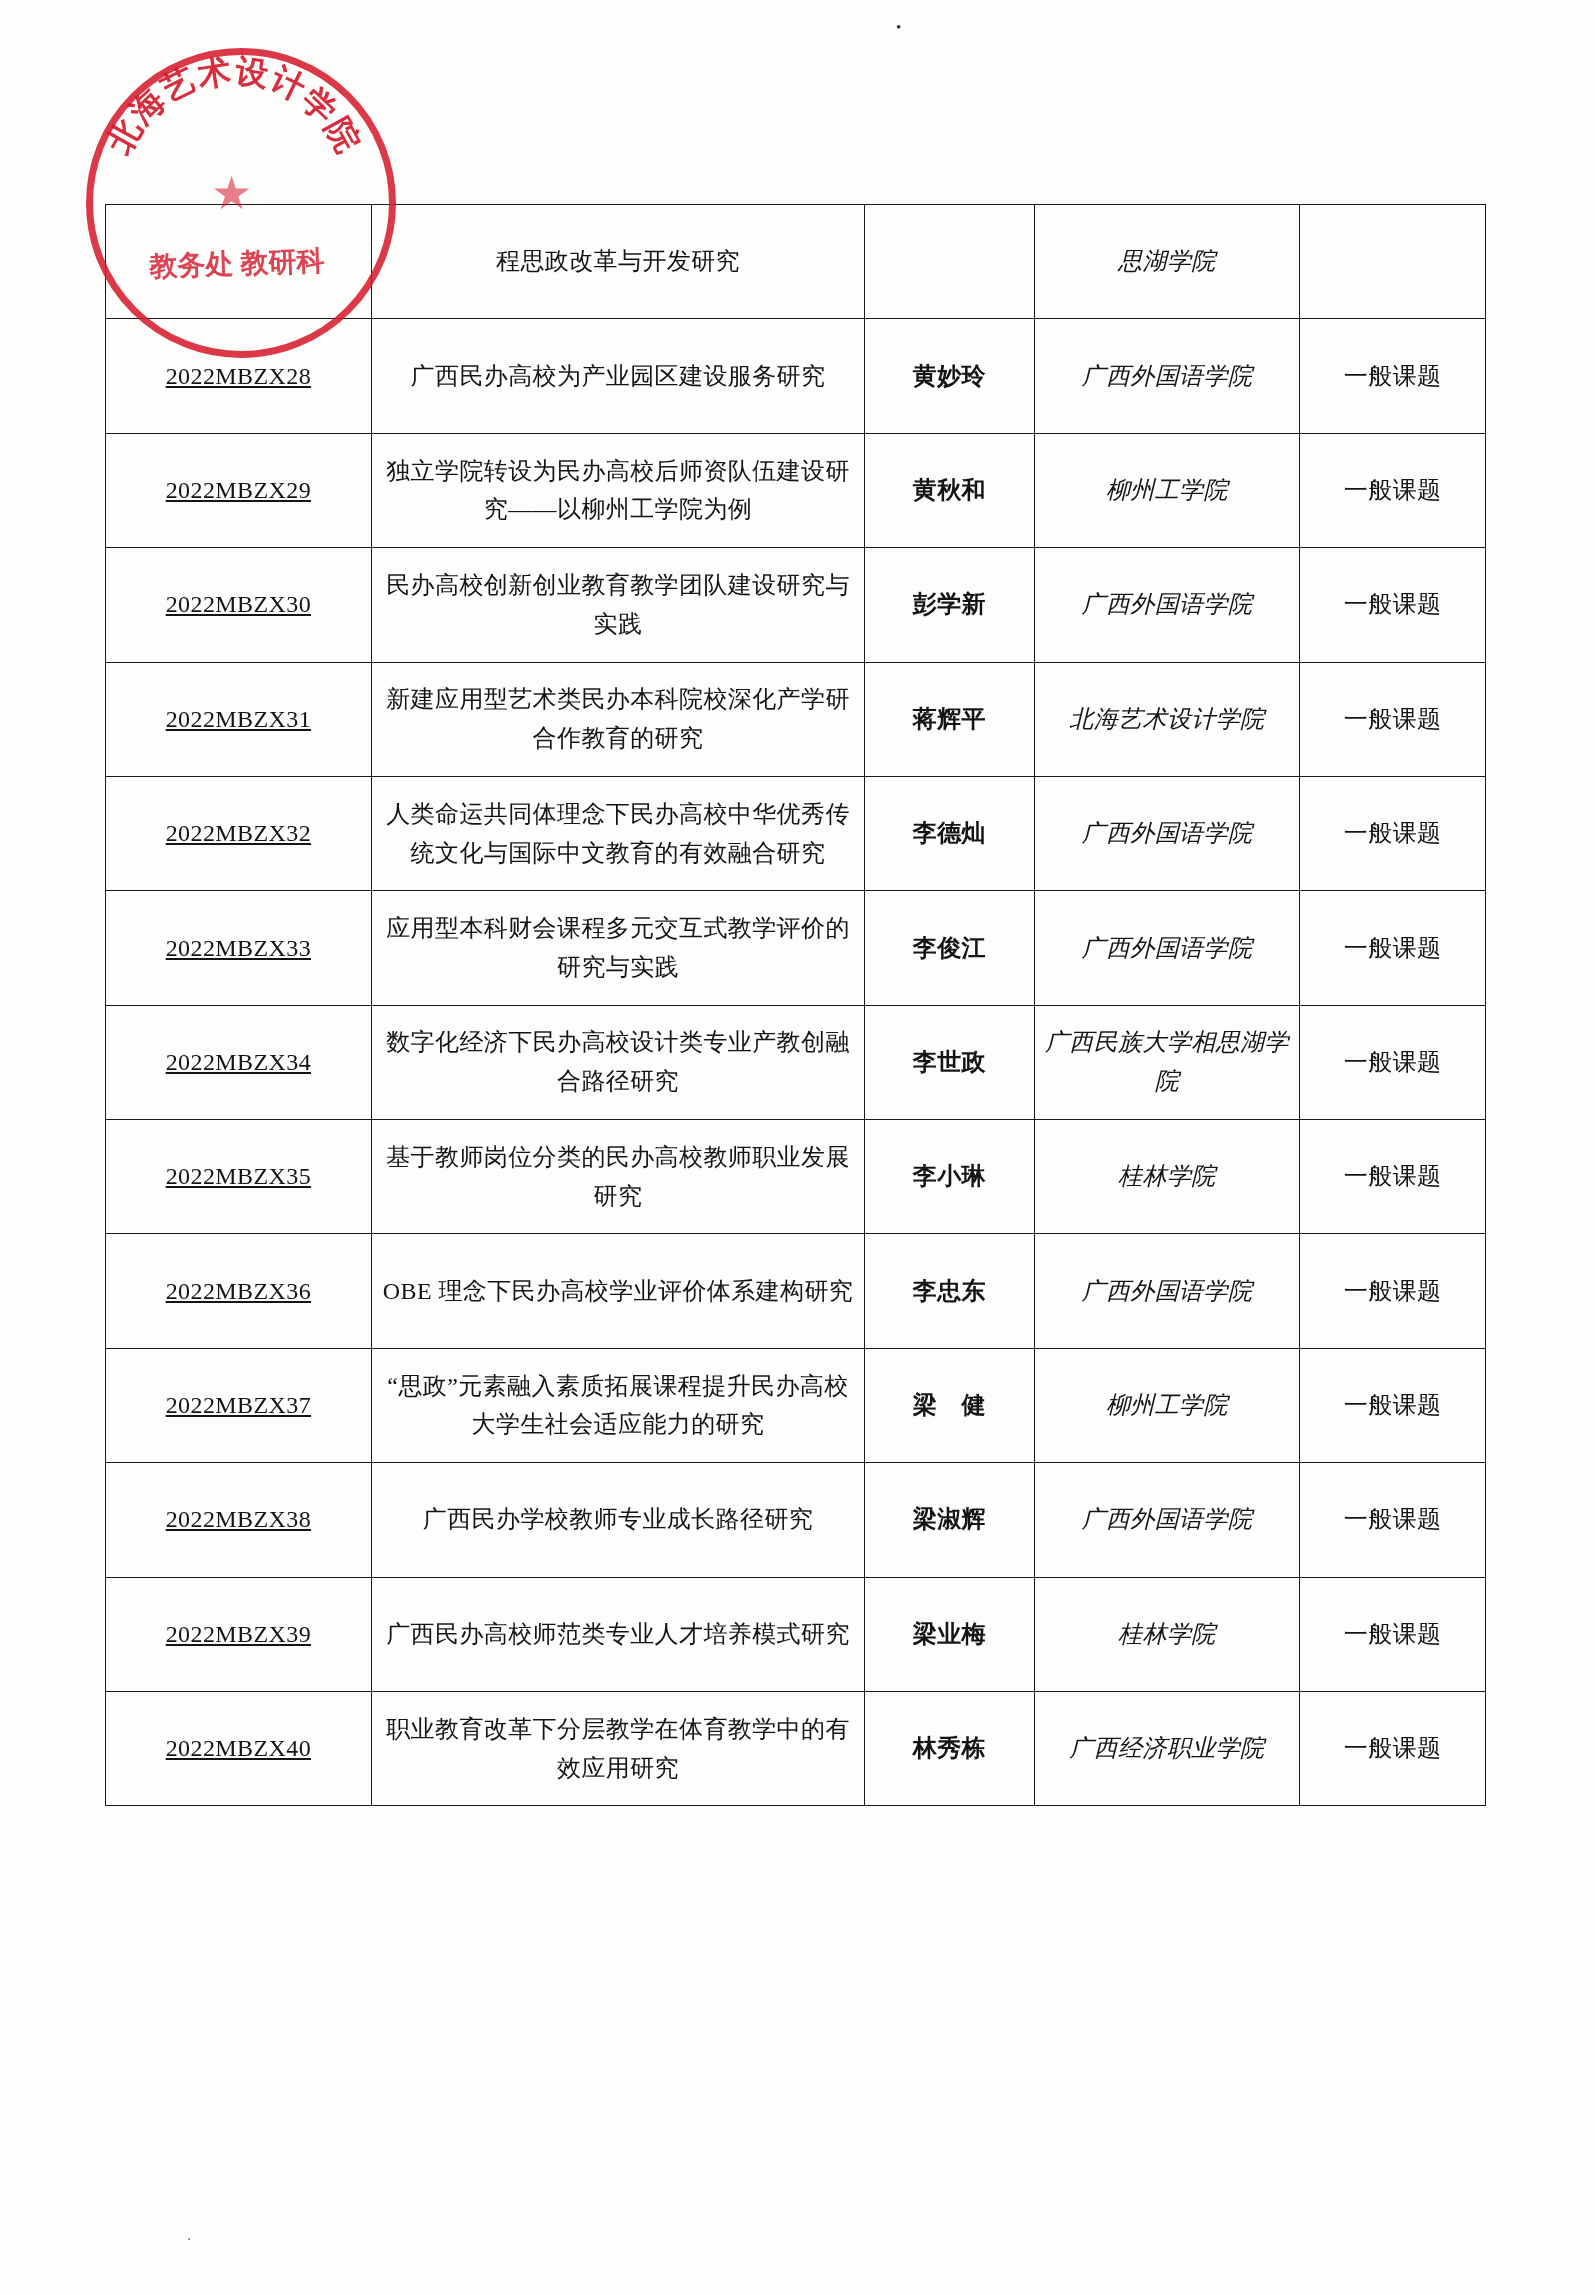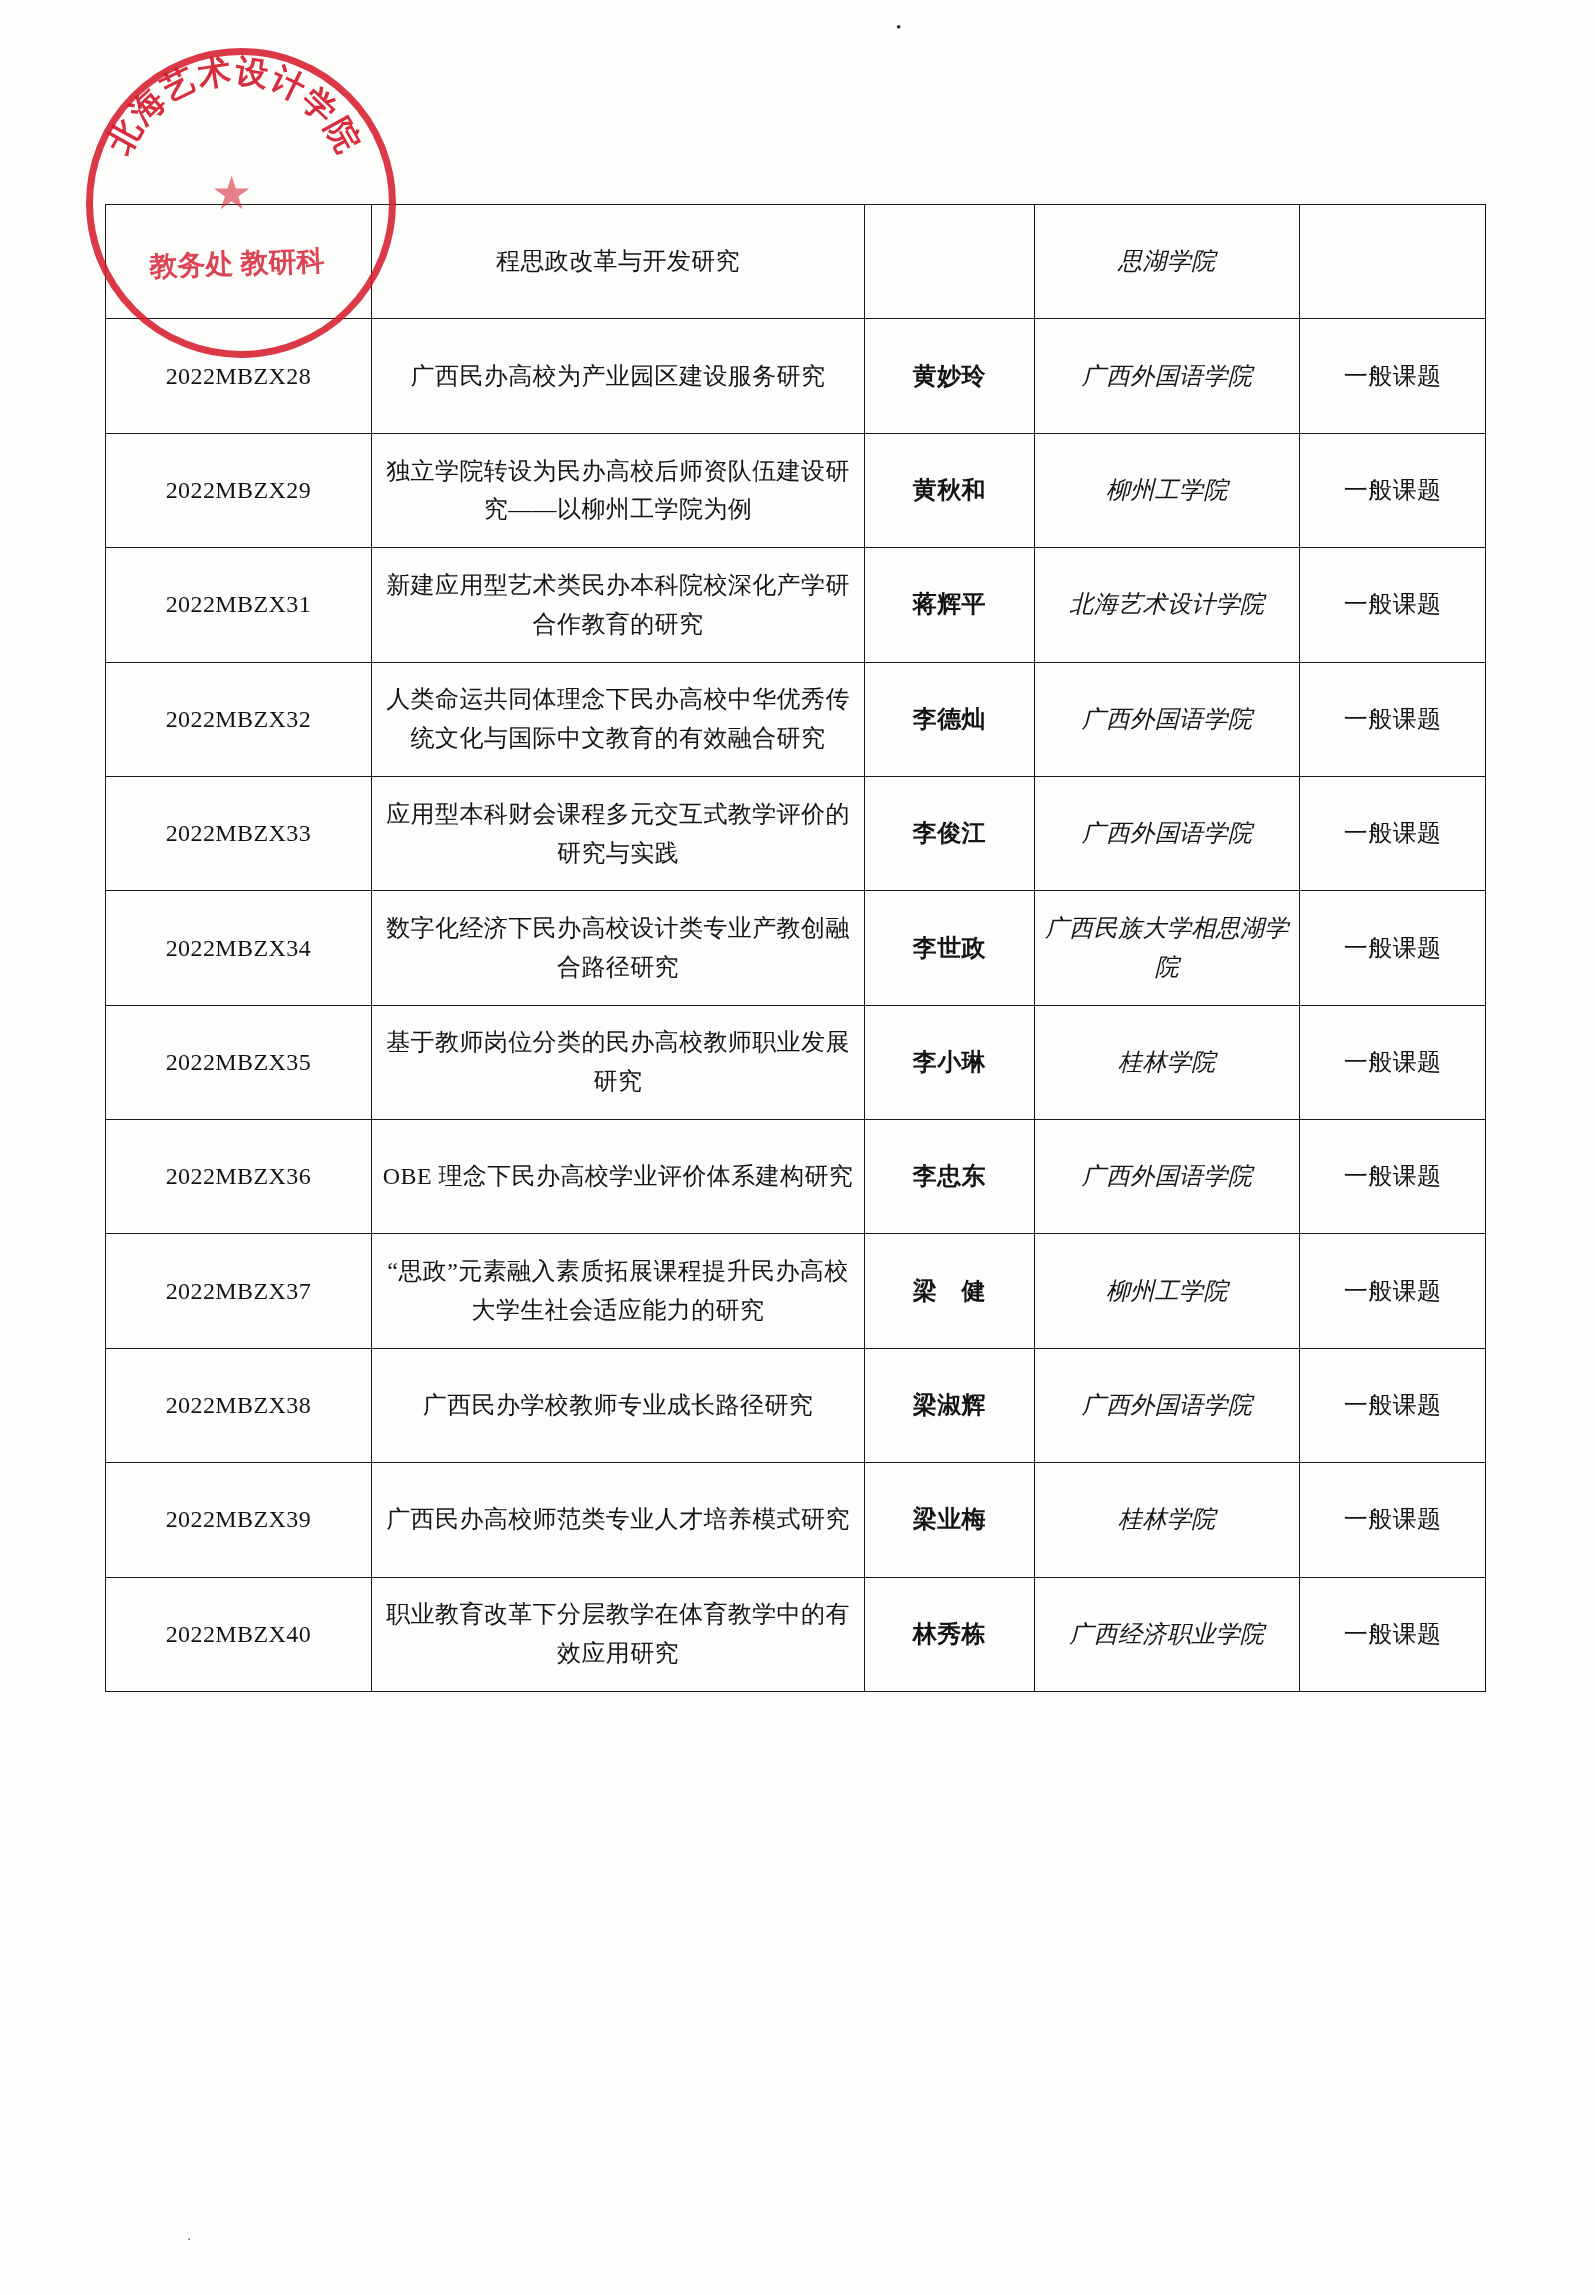--- a/index.html
+++ b/index.html
@@ -68,20 +68,21 @@
     font-size: 24px;
     line-height: 1.62;
     font-family: "Liberation Serif", "DejaVu Serif", serif;
     letter-spacing: 0.4px;
   }
   td.c-code {
     width: 238px;
     font-family: "Liberation Serif", "DejaVu Serif", serif;
     letter-spacing: 0.2px;
     font-size: 23px;
+    text-decoration: underline;
   }
   td.c-title {
     width: 460px;
     padding: 10px 21.4px;
   }
   td.c-person {
     width: 144px;
     font-weight: bold;
   }
   td.c-org {
@@ -170,20 +171,27 @@
         </tr>
 
         <tr class="row-tall">
           <td class="c-code">2022MBZX29</td>
           <td class="c-title">独立学院转设为民办高校后师资队伍建设研究——以柳州工学院为例</td>
           <td class="c-person">黄秋和</td>
           <td class="c-org">柳州工学院</td>
           <td class="c-type">一般课题</td>
         </tr>
 
+        <tr class="row-tall">
+          <td class="c-code">2022MBZX30</td>
+          <td class="c-title">民办高校创新创业教育教学团队建设研究与实践</td>
+          <td class="c-person">彭学新</td>
+          <td class="c-org">广西外国语学院</td>
+          <td class="c-type">一般课题</td>
+        </tr>
 
         <tr class="row-tall">
           <td class="c-code">2022MBZX31</td>
           <td class="c-title">新建应用型艺术类民办本科院校深化产学研合作教育的研究</td>
           <td class="c-person">蒋辉平</td>
           <td class="c-org">北海艺术设计学院</td>
           <td class="c-type">一般课题</td>
         </tr>
 
         <tr class="row-tall">

